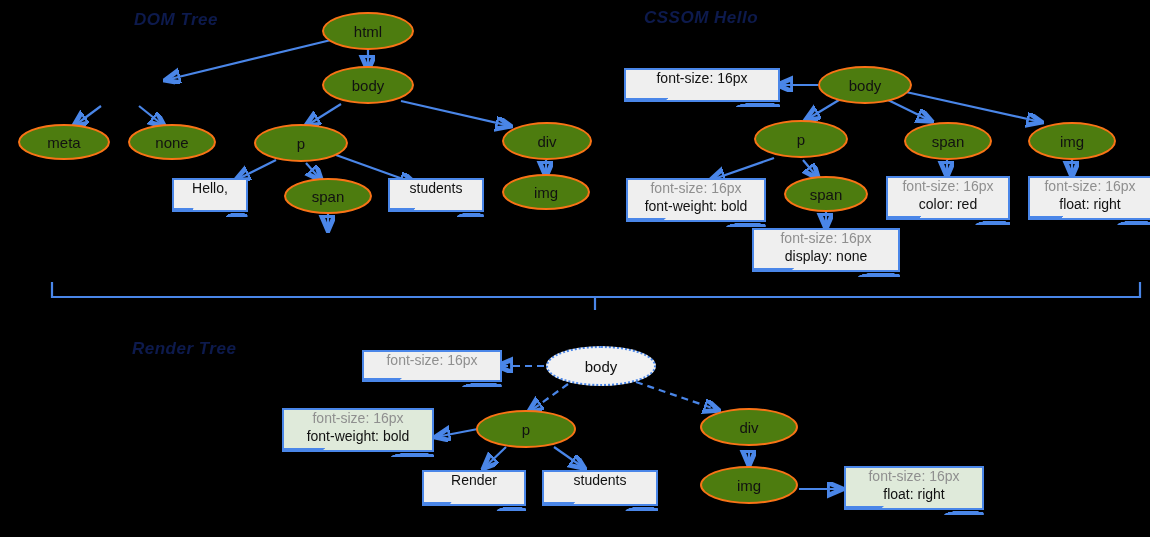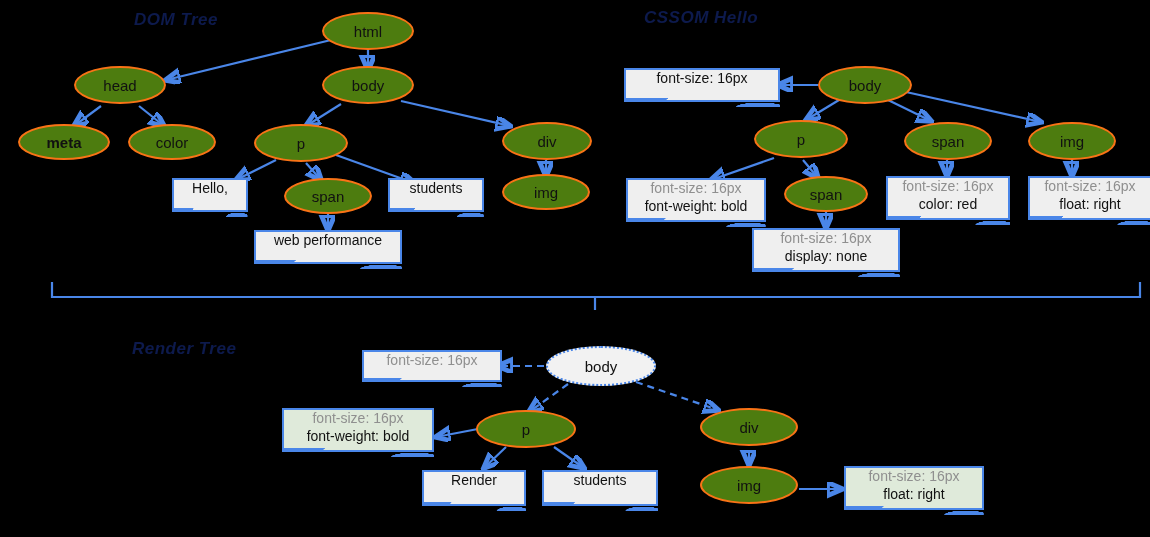--- a/index.html
+++ b/index.html
@@ -92,37 +92,33 @@
       <path class="brace" d="M46,282 L46,297 L589,297 L589,297 L1134,297 L1134,282"></path>
       <path class="brace" d="M589,297 L589,310"></path>
     </g>
   </svg>
 
   <div class="sec-title" style="left:128px;top:10px;">DOM Tree</div>
   <div class="sec-title" style="left:638px;top:8px;">CSSOM Hello</div>
   <div class="sec-title" style="left:126px;top:339px;">Render Tree</div>
 
   <div class="node" style="left:316px;top:12px;width:92px;height:38px;">html</div>
-  <div class="node" style="left:68px;top:66px;width:92px;height:38px;">head</div>
   <div class="node" style="left:316px;top:66px;width:92px;height:38px;">body</div>
-  <div class="node" style="left:12px;top:124px;width:92px;height:36px;font-weight:bold;">meta</div>
-  <div class="node" style="left:122px;top:124px;width:88px;height:36px;">color</div>
+  <div class="node" style="left:12px;top:124px;width:92px;height:36px;">meta</div>
+  <div class="node" style="left:122px;top:124px;width:88px;height:36px;">none</div>
   <div class="node" style="left:248px;top:124px;width:94px;height:38px;">p</div>
   <div class="node" style="left:496px;top:122px;width:90px;height:38px;">div</div>
   <div class="node" style="left:278px;top:178px;width:88px;height:36px;">span</div>
   <div class="node" style="left:496px;top:174px;width:88px;height:36px;">img</div>
 
   <div class="box" style="left:166px;top:178px;width:76px;height:34px;">
     <span>Hello,</span>
   </div>
   <div class="box" style="left:382px;top:178px;width:96px;height:34px;">
     <span>students</span>
-  </div>
-  <div class="box" style="left:248px;top:230px;width:148px;height:34px;">
-    <span>web performance</span>
   </div>
 
   <div class="node" style="left:812px;top:66px;width:94px;height:38px;">body</div>
   <div class="node" style="left:748px;top:120px;width:94px;height:38px;">p</div>
   <div class="node" style="left:778px;top:176px;width:84px;height:36px;">span</div>
   <div class="node" style="left:898px;top:122px;width:88px;height:38px;">span</div>
   <div class="node" style="left:1022px;top:122px;width:88px;height:38px;">img</div>
 
   <div class="box" style="left:618px;top:68px;width:156px;height:34px;">
     <span>font-size: 16px</span>

